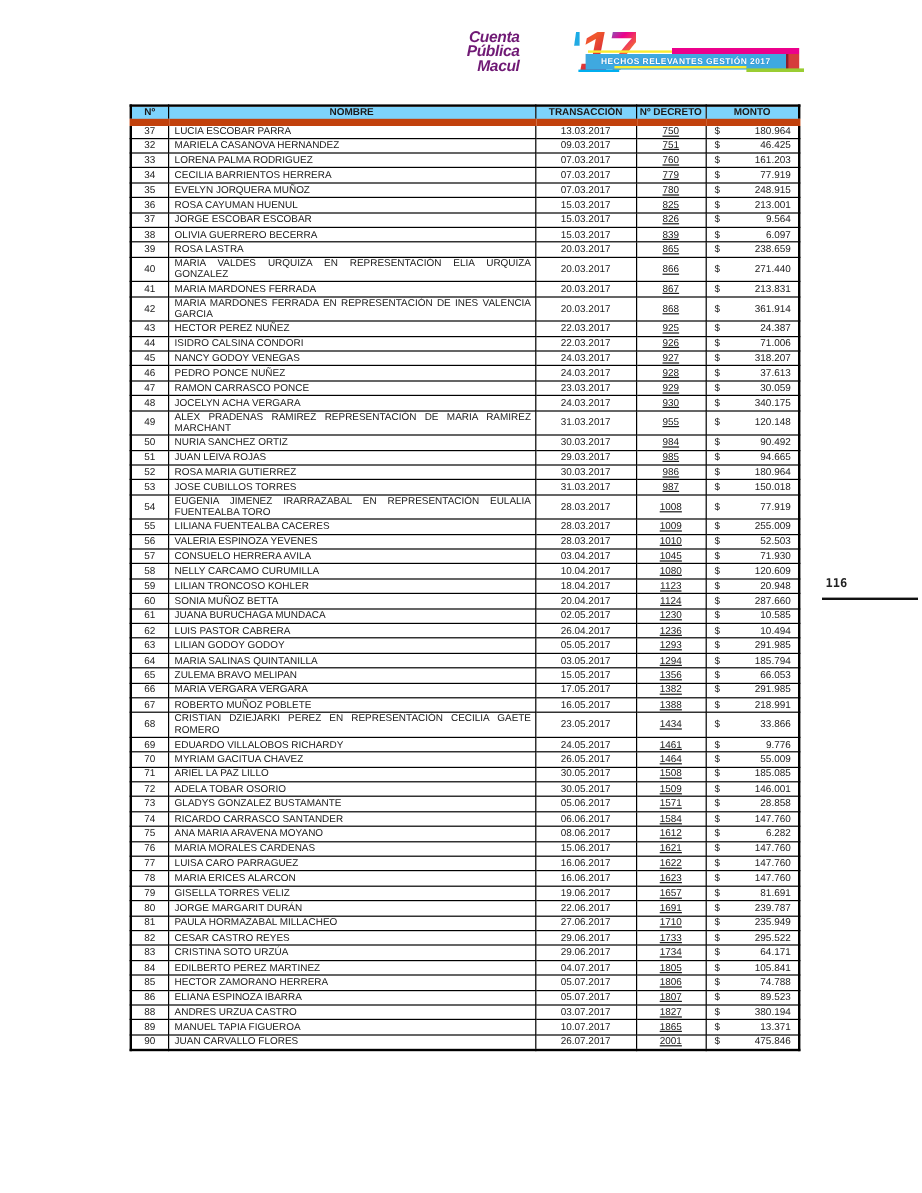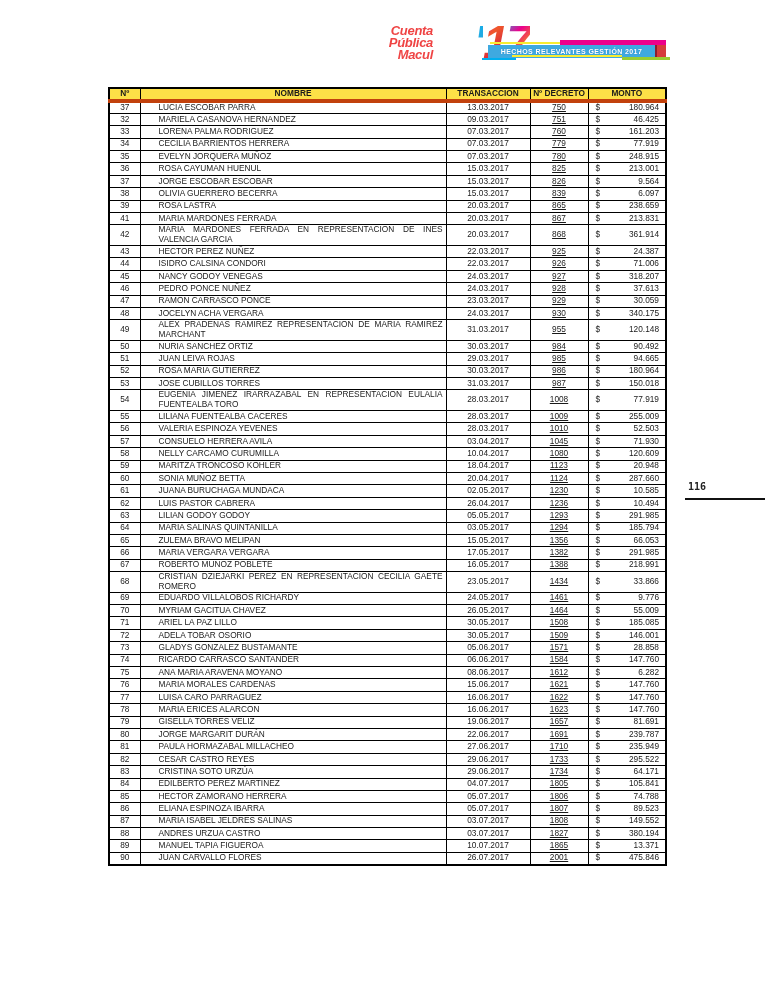--- a/index.html
+++ b/index.html
@@ -12,21 +12,21 @@
     overflow:hidden;
   }
 
   
   .logo-area { position:absolute; left:350px; top:18px; width:330px; height:58px; }
   .logo-words {
     position:absolute; left:5px; top:7px; width:78px;
     text-align:right;
     font-weight:bold; font-style:italic;
     font-size:13px; line-height:12px;
-    color:#ef4444;
+    color:#701a75;
     letter-spacing:-0.3px;
   }
   .logo-year {
     position:absolute; left:84px; top:0px;
     font-weight:bold; font-style:italic;
     font-size:46px; line-height:48px;
     letter-spacing:-2px;
     white-space:nowrap;
     margin-left:40px;
   }
@@ -74,26 +74,26 @@
     border:1px solid #000;
     font-size:8.3px;
     line-height:1.18;
     padding:0 2px;
     overflow:hidden;
     vertical-align:middle;
   }
   .doc-table thead tr { height:13px; }
   .doc-table thead th {
     font-weight:bold; text-align:center;
-    border-bottom:4px solid #c2410c;
-    background:#fde047;
+    border-bottom:6px solid #c2410c;
+    background:#7dd3fc;
   }
   .doc-table tbody tr { height:12.4px; }
   td.c-num    { text-align:center; }
-  td.c-name   { text-align:justify; padding-left:18px; padding-right:3px; }
+  td.c-name   { text-align:justify; padding-left:5px; padding-right:3px; }
   td.c-date   { text-align:center; }
   td.c-decree { text-align:center;text-decoration:underline; }
   td.c-amount .amt-wrap {
     display:flex; justify-content:space-between; align-items:center;
     padding:0 4px 0 5px;
   }
 
   
   .page-num {
     position:absolute; left:688px; top:481px;
@@ -251,20 +251,32 @@
         <td class="c-date">20.03.2017</td>
         <td class="c-decree">865</td>
         <td class="c-amount">
           <div class="amt-wrap">
             <span>$</span>
             <span>238.659</span>
           </div>
         </td>
       </tr>
       <tr>
+        <td class="c-num">40</td>
+        <td class="c-name">MARIA VALDES URQUIZA EN REPRESENTACIÓN ELIA URQUIZA GONZALEZ</td>
+        <td class="c-date">20.03.2017</td>
+        <td class="c-decree">866</td>
+        <td class="c-amount">
+          <div class="amt-wrap">
+            <span>$</span>
+            <span>271.440</span>
+          </div>
+        </td>
+      </tr>
+      <tr>
         <td class="c-num">41</td>
         <td class="c-name">MARIA MARDONES FERRADA</td>
         <td class="c-date">20.03.2017</td>
         <td class="c-decree">867</td>
         <td class="c-amount">
           <div class="amt-wrap">
             <span>$</span>
             <span>213.831</span>
           </div>
         </td>
@@ -468,21 +480,21 @@
         <td class="c-decree">1080</td>
         <td class="c-amount">
           <div class="amt-wrap">
             <span>$</span>
             <span>120.609</span>
           </div>
         </td>
       </tr>
       <tr>
         <td class="c-num">59</td>
-        <td class="c-name">MARITZA TRONCOSO KOHLER</td>
+        <td class="c-name">LILIAN TRONCOSO KOHLER</td>
         <td class="c-date">18.04.2017</td>
         <td class="c-decree">1123</td>
         <td class="c-amount">
           <div class="amt-wrap">
             <span>$</span>
             <span>20.948</span>
           </div>
         </td>
       </tr>
       <tr>
@@ -799,32 +811,20 @@
       </tr>
       <tr>
         <td class="c-num">86</td>
         <td class="c-name">ELIANA ESPINOZA IBARRA</td>
         <td class="c-date">05.07.2017</td>
         <td class="c-decree">1807</td>
         <td class="c-amount">
           <div class="amt-wrap">
             <span>$</span>
             <span>89.523</span>
-          </div>
-        </td>
-      </tr>
-      <tr>
-        <td class="c-num">87</td>
-        <td class="c-name">MARIA ISABEL JELDRES SALINAS</td>
-        <td class="c-date">03.07.2017</td>
-        <td class="c-decree">1808</td>
-        <td class="c-amount">
-          <div class="amt-wrap">
-            <span>$</span>
-            <span>149.552</span>
           </div>
         </td>
       </tr>
       <tr>
         <td class="c-num">88</td>
         <td class="c-name">ANDRES URZUA CASTRO</td>
         <td class="c-date">03.07.2017</td>
         <td class="c-decree">1827</td>
         <td class="c-amount">
           <div class="amt-wrap">

